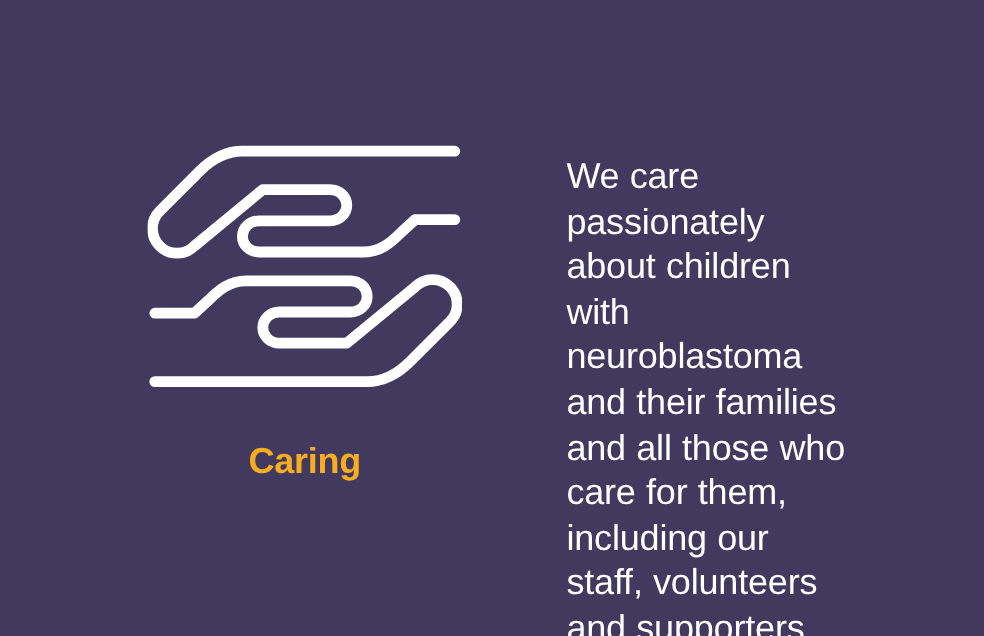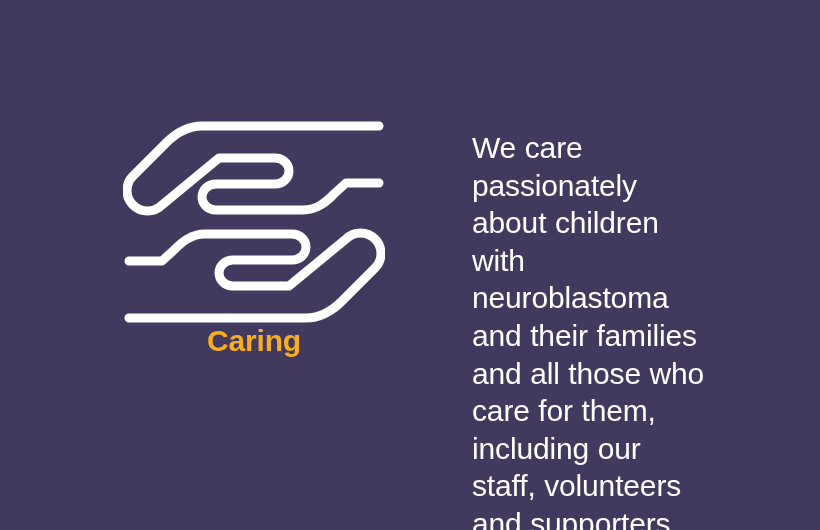--- a/index.html
+++ b/index.html
@@ -34,20 +34,21 @@
     align-items: center;
   }
 
   .caring-hands-icon {
     width: 262px;
     height: 208px;
     display: block;
   }
 
   .value-label {
+    margin-top: 44px;
     font-size: 30px;
     font-weight: bold;
     line-height: 1;
     letter-spacing: -0.2px;
     color: #f8ad20;
     text-align: center;
     white-space: nowrap;
   }
 
   

